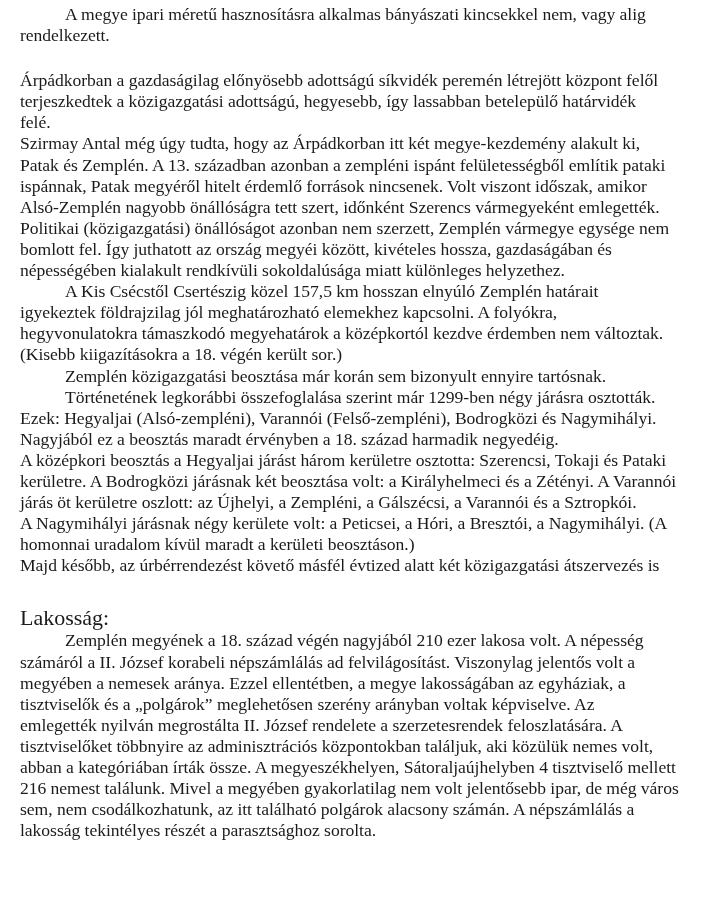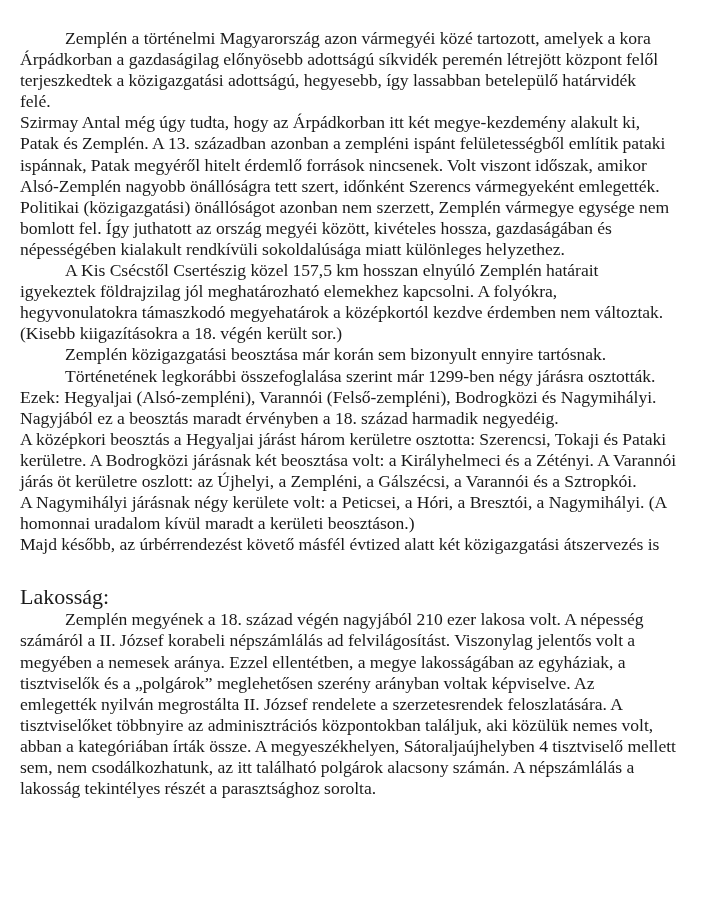--- a/index.html
+++ b/index.html
@@ -17,24 +17,27 @@
     .heading {
       font-size: 22px; line-height: 24px; white-space: nowrap;
     }
     .gap-a { height: 24px; }
     .gap-b { height: 30px; }
   </style>
 </head>
 <body>
 
 <div class="page">
+  <div id="intro">
+      <div class="line indent">A megye ipari méretű hasznosításra alkalmas bányászati kincsekkel nem, vagy alig</div>
+      <div class="line">rendelkezett.</div>
+    </div>
 
   <div class="gap-a"></div>
   <div id="districts">
-      <div class="line indent">Zemplén a történelmi Magyarország azon vármegyéi közé tartozott, amelyek a kora</div>
       <div class="line">Árpádkorban a gazdaságilag előnyösebb adottságú síkvidék peremén létrejött központ felől</div>
       <div class="line">terjeszkedtek a közigazgatási adottságú, hegyesebb, így lassabban betelepülő határvidék</div>
       <div class="line">felé.</div>
       <div class="line">Szirmay Antal még úgy tudta, hogy az Árpádkorban itt két megye-kezdemény alakult ki,</div>
       <div class="line">Patak és Zemplén. A 13. században azonban a zempléni ispánt felületességből említik pataki</div>
       <div class="line">ispánnak, Patak megyéről hitelt érdemlő források nincsenek. Volt viszont időszak, amikor</div>
       <div class="line">Alsó-Zemplén nagyobb önállóságra tett szert, időnként Szerencs vármegyeként emlegették.</div>
       <div class="line">Politikai (közigazgatási) önállóságot azonban nem szerzett, Zemplén vármegye egysége nem</div>
       <div class="line">bomlott fel. Így juthatott az ország megyéi között, kivételes hossza, gazdaságában és</div>
       <div class="line">népességében kialakult rendkívüli sokoldalúsága miatt különleges helyzethez.</div>
@@ -57,16 +60,17 @@
   <div class="gap-b"></div>
   <div class="heading">Lakosság:</div>
   <div id="population">
       <div class="line indent">Zemplén megyének a 18. század végén nagyjából 210 ezer lakosa volt. A népesség</div>
       <div class="line">számáról a II. József korabeli népszámlálás ad felvilágosítást. Viszonylag jelentős volt a</div>
       <div class="line">megyében a nemesek aránya. Ezzel ellentétben, a megye lakosságában az egyháziak, a</div>
       <div class="line">tisztviselők és a „polgárok” meglehetősen szerény arányban voltak képviselve. Az</div>
       <div class="line">emlegették nyilván megrostálta II. József rendelete a szerzetesrendek feloszlatására. A</div>
       <div class="line">tisztviselőket többnyire az adminisztrációs központokban találjuk, aki közülük nemes volt,</div>
       <div class="line">abban a kategóriában írták össze. A megyeszékhelyen, Sátoraljaújhelyben 4 tisztviselő mellett</div>
+      <div class="line">216 nemest találunk. Mivel a megyében gyakorlatilag nem volt jelentősebb ipar, de még város</div>
       <div class="line">sem, nem csodálkozhatunk, az itt található polgárok alacsony számán. A népszámlálás a</div>
       <div class="line">lakosság tekintélyes részét a parasztsághoz sorolta.</div>
     </div>
 </div>
 
 </body></html>

